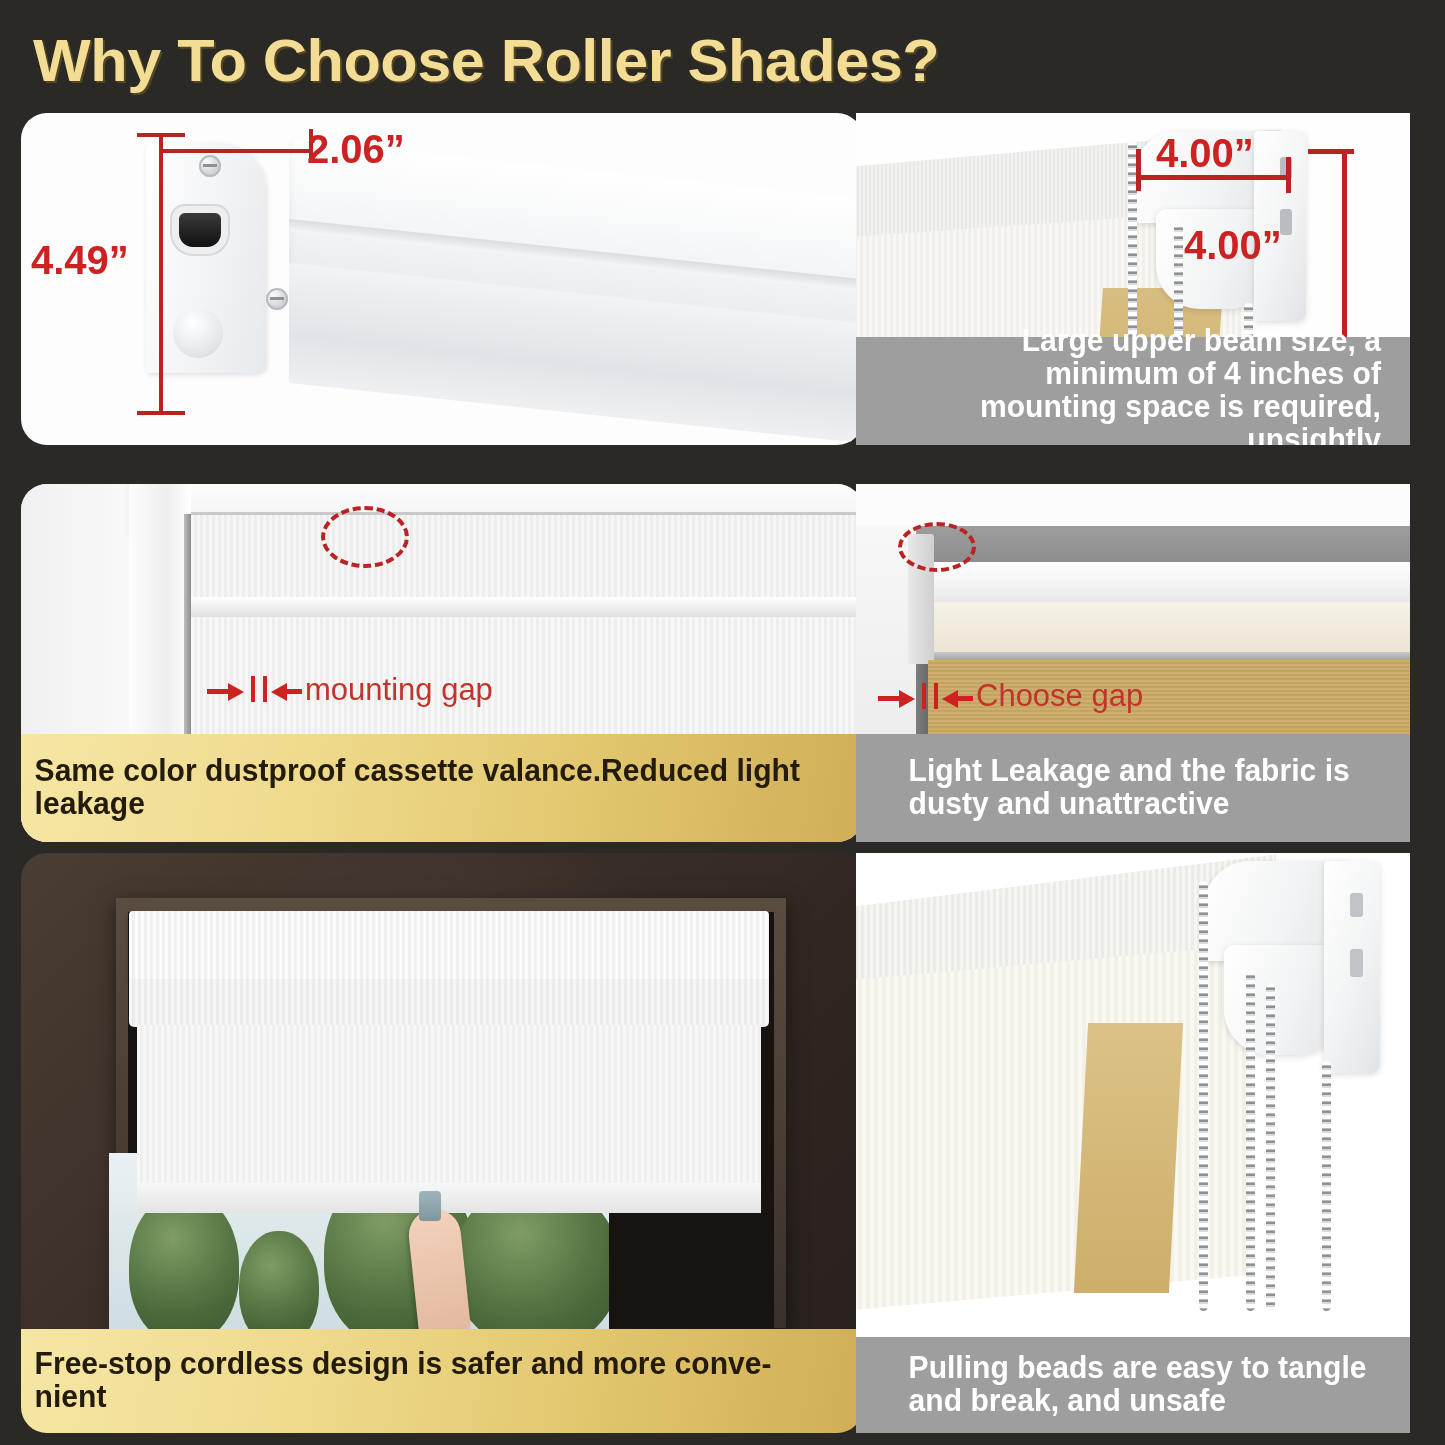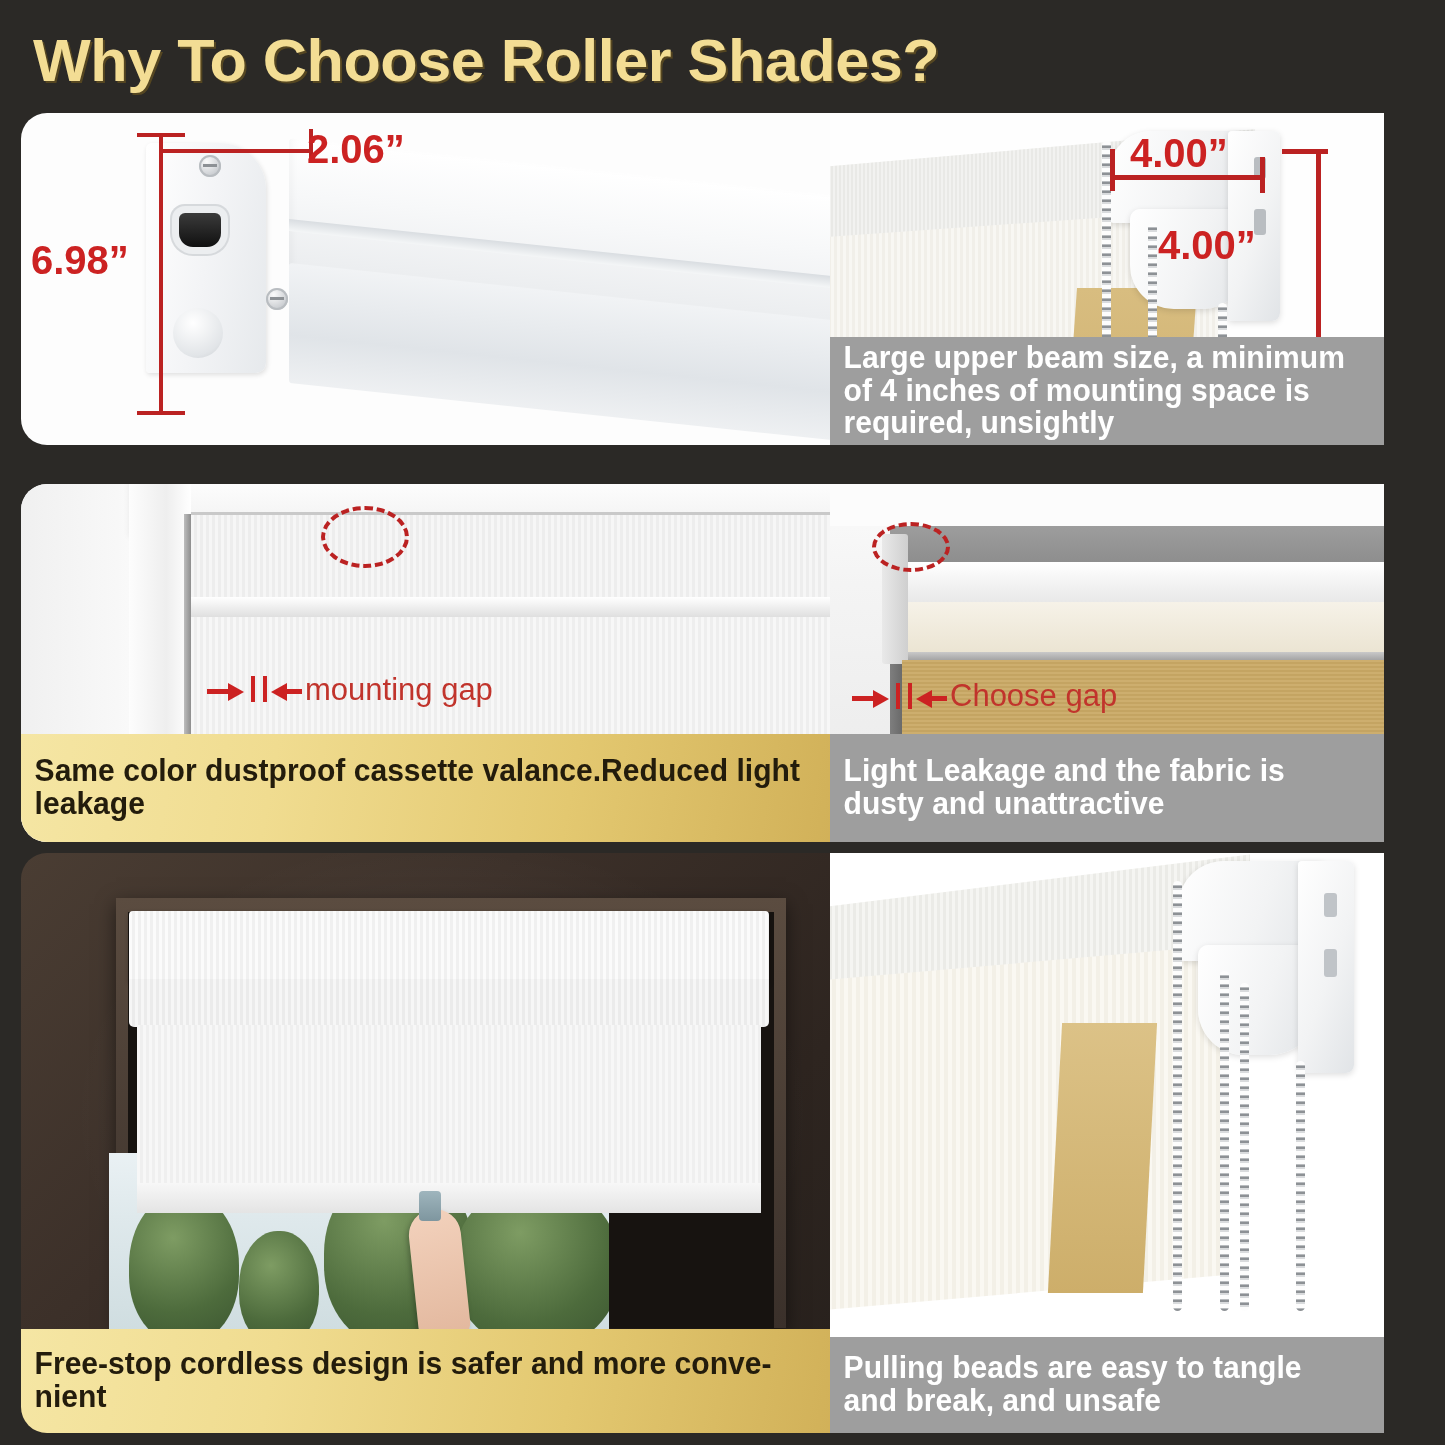--- a/index.html
+++ b/index.html
@@ -23,22 +23,22 @@
     transform-origin:left center;
     text-shadow:2px 2px 0 rgba(120,95,30,.55);
     white-space:nowrap;
   }
 
   
   .grid { position:absolute; left:0; top:108px; width:1445px; height:1337px; }
 
   .cell { position:absolute; overflow:hidden; }
   .cell.left  { left:21px;  width:842px; }
-  .cell.right { left:830px; width:554px; }
-  .cell.r1 { top:5px;   height:332px; }
+  .cell.right { left:856px; width:554px; }
+  .cell.r1 { top:5px;   height:332px;text-align:right; }
   .cell.r2 { top:376px; height:358px; }
   .cell.r3 { top:745px; height:580px; }
 
   .panel { position:absolute; inset:0; overflow:hidden; }
   .panel.rounded { border-radius:26px; }
 
   .photo { position:absolute; left:0; top:0; right:0; bottom:0; overflow:hidden; }
 
   
   .caption { position:absolute; left:0; right:0; bottom:0; display:flex; align-items:center; }
@@ -48,21 +48,21 @@
     padding:0 14px;
     width:100%;
     transform:scaleX(0.97);
     transform-origin:left center;
   }
   .caption.gold {
     background:linear-gradient(100deg,#f5e6a4 0%, #f0dc90 30%, #e3c870 65%, #cfae56 100%);
     height:108px;
   }
   .caption.gold .caption-text { color:#231c0c; font-size:31px; }
-  .caption.gray { background:#9e9e9e; height:108px; }
+  .caption.gray { background:#9e9e9e; height:108px;padding-left:39px; }
   .caption.gray .caption-text { color:#ffffff; font-size:31px; }
 
   .cell.r3 .caption.gold { height:104px; }
   .cell.r3 .caption.gray { height:96px; }
 
   
   .ann {
     position:absolute; color:#cc2222; font-weight:bold;
     font-family:"Liberation Sans", sans-serif; white-space:nowrap;
   }
@@ -319,21 +319,21 @@
           <div class="endcap-knob"></div>
 
           <div class="dimline" style="left:140px; top:36px; width:152px; height:4px;"></div>
           <div class="tick" style="left:138px; top:22px; width:4px; height:32px;"></div>
           <div class="tick" style="left:288px; top:16px; width:4px; height:30px;"></div>
           <div class="ann dim-label" style="left:286px; top:14px;">2.06”</div>
 
           <div class="dimline" style="left:138px; top:22px; width:4px; height:280px;"></div>
           <div class="tick" style="left:116px; top:20px; width:48px; height:4px;"></div>
           <div class="tick" style="left:116px; top:298px; width:48px; height:4px;"></div>
-          <div class="ann dim-label" style="left:10px; top:125px;">6.98”</div>
+          <div class="ann dim-label" style="left:10px; top:125px;">4.49”</div>
         </div>
       </div>
     </div>
 
     <div class="cell right r1">
       <div class="panel">
         <div class="photo">
           <div class="tr-bg"></div>
           <div class="tr-fabric-top"></div>
           <div class="tr-fabric-white"></div>

